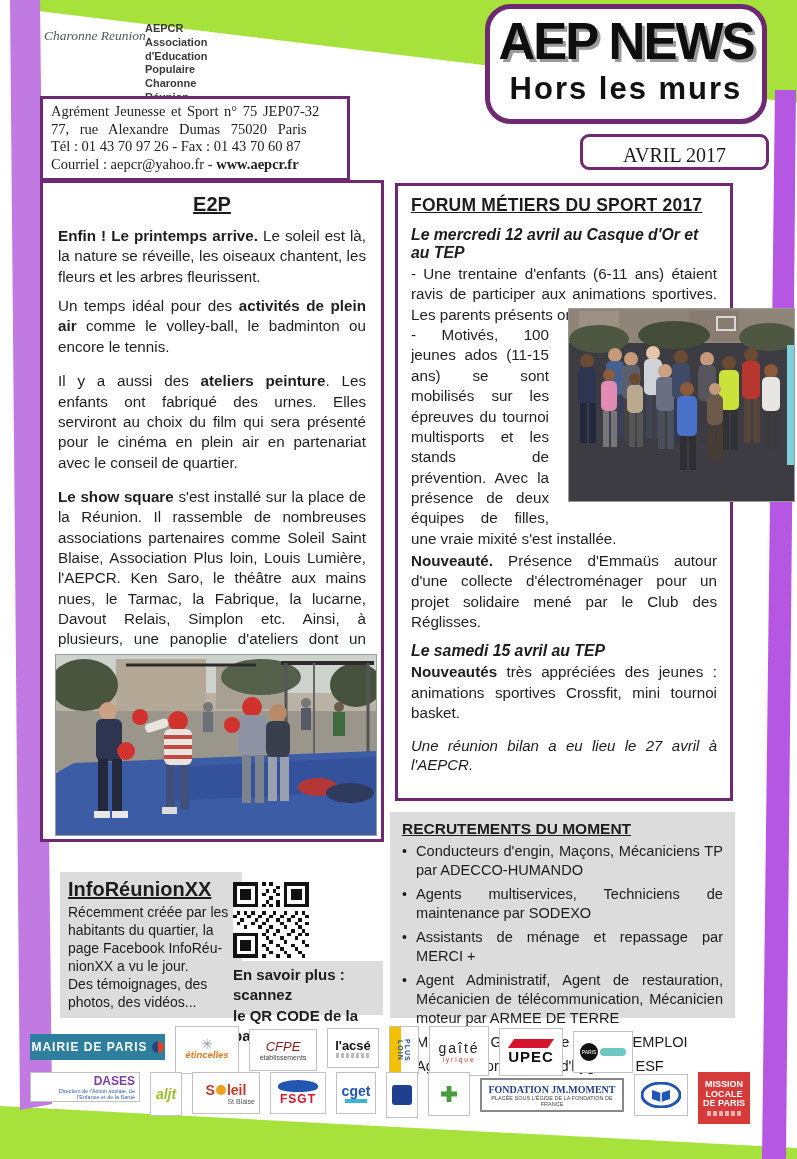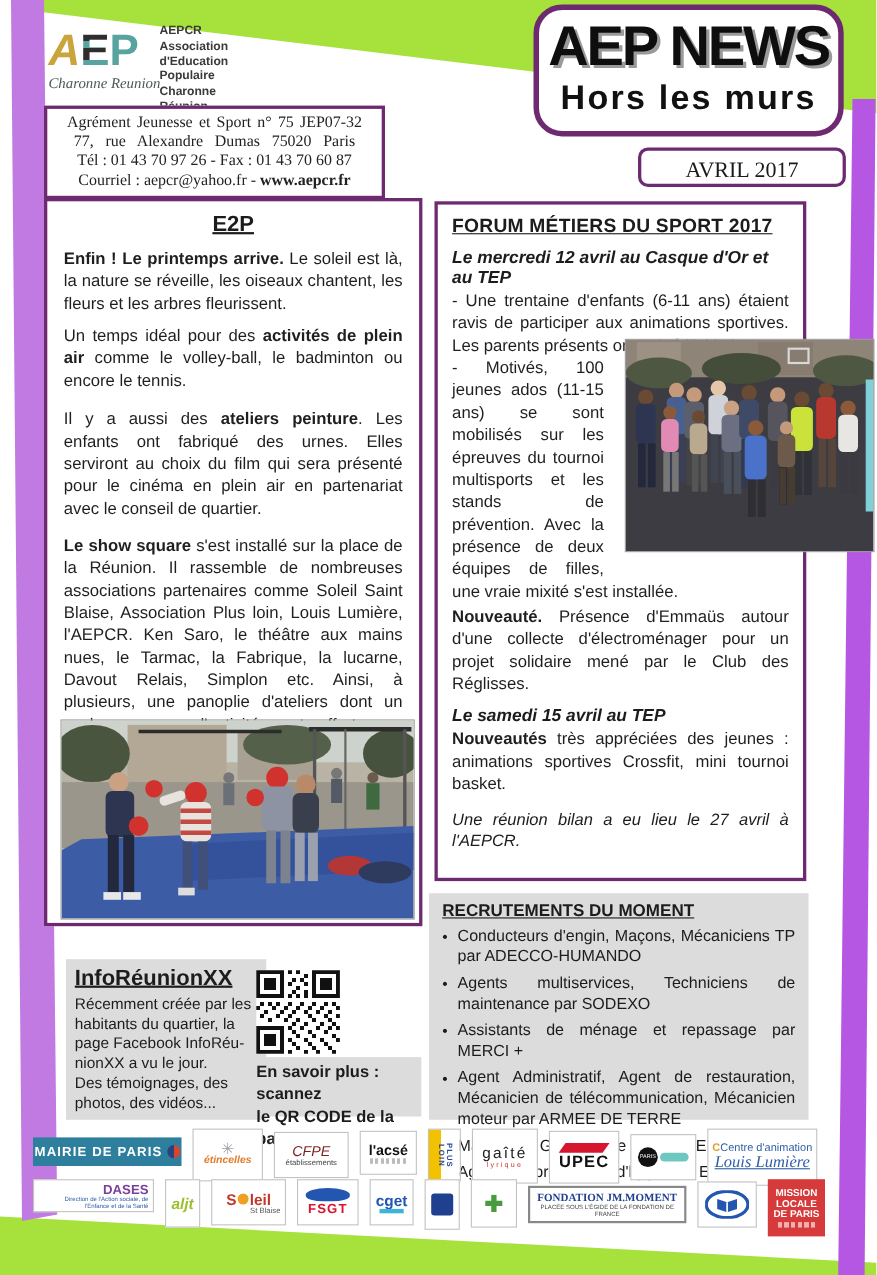--- a/index.html
+++ b/index.html
@@ -5,21 +5,21 @@
   html,body{margin:0;padding:0;background:#fff;}
   #canvas{position:relative;width:797px;height:1159px;background:#fff;overflow:hidden;
           font-family:"Liberation Sans",sans-serif;color:#1c1c1c;}
   .abs{position:absolute;}
   
   #bg{position:absolute;left:0;top:0;z-index:0;}
   
   .org-lines{font-size:11px;font-weight:bold;color:#3a3a3a;line-height:1.25;}
   .addr-box{border:3px solid #6e2a70;background:#fff;font-family:"Liberation Serif",serif;
             font-size:14.5px;line-height:1.22;padding:4px 8px;color:#222;}
-  .addr-line{white-space:nowrap;text-align:center;}
+  .addr-line{white-space:nowrap;}
   .masthead{border:5px solid #6e2a70;border-radius:26px;background:#fff;text-align:center;}
   .mast-title{font-size:51px;font-weight:bold;letter-spacing:-2px;color:#0e0e0e;
               text-shadow:3px 3px 0 #9a9a9a;line-height:1.05;margin-top:6px;}
   .mast-sub{font-size:31px;font-weight:bold;letter-spacing:2px;color:#111;margin-top:2px;}
   .issue-box{border:3px solid #6e2a70;border-radius:9px;background:#fff;text-align:center;
              font-family:"Liberation Serif",serif;font-size:20px;color:#1a1a1a;
              display:flex;align-items:flex-end;justify-content:center;}
   
   .aep-letters{font-size:40px;font-weight:bold;line-height:1;}
   .aep-a{color:#c9a53c;font-style:italic;}
@@ -50,21 +50,20 @@
 <div id="canvas">
 
   <svg id="bg" width="797" height="1159" viewBox="0 0 797 1159">
     <polygon points="30,0 797,0 797,103 30,10" fill="#a6e13c"></polygon>
     <polygon points="0,1106 797,1148 797,1159 0,1159" fill="#a6e13c"></polygon>
     <polygon points="10,0 40,0 52,1104 20,1110" fill="#c07ae2"></polygon>
     <polygon points="775,90 796,90 786,1159 762,1159" fill="#b557e2"></polygon>
   </svg>
 
   <div class="abs" style="left:44px;top:26px;z-index:1;">
-    <div class="aep-letters"><span class="aep-a">A</span><span class="aep-e">E</span><span class="aep-p">P</span></div>
     <div class="aep-caption">Charonne Reunion</div>
   </div>
 
   <div class="abs org-lines" style="left:145px;top:22px;z-index:1;">
     <div>AEPCR</div>
     <div>Association</div>
     <div>d'Education</div>
     <div>Populaire</div>
     <div>Charonne</div>
     <div>Réunion</div>
@@ -304,24 +303,20 @@
       <span style="font-size:6.5px;color:#c0392b;letter-spacing:2px;">lyrique</span>
     </div>
     <div class="logo-box" style="width:62px;height:46px;margin-top:2px;">
       <span style="width:40px;height:9px;background:#d6152e;transform:skewX(-35deg);"></span>
       <span style="font-size:15px;font-weight:bold;color:#111;letter-spacing:1px;">UPEC</span>
     </div>
     <div class="logo-box" style="width:58px;height:40px;margin-top:5px;flex-direction:row;gap:2px;">
       <span style="width:18px;height:18px;border-radius:50%;background:#111;color:#fff;font-size:5px;display:flex;align-items:center;justify-content:center;">PARIS</span>
       <span style="width:26px;height:8px;border-radius:4px;background:#6fc8c0;"></span>
     </div>
-    <div class="logo-box" style="width:98px;height:50px;">
-      <span style="font-size:10px;color:#2f5fa8;"><span style="color:#e0a030;font-weight:bold;">C</span><span>Centre d'animation</span></span>
-      <span style="font-size:15px;font-style:italic;color:#2f5fa8;text-decoration:underline;font-family:'Liberation Serif',serif;">Louis Lumière</span>
-    </div>
   </div>
 
   <div class="abs logo-row" style="left:30px;top:1072px;width:710px;z-index:2;">
     <div class="logo-box" style="width:110px;height:30px;align-items:flex-end;padding:2px 4px;box-sizing:border-box;">
       <span style="font-size:12px;font-weight:bold;color:#7b3f9e;">DASES</span>
       <span style="font-size:5.5px;color:#2f5fa8;text-align:right;">Direction de l'Action sociale, de l'Enfance et de la Santé</span>
     </div>
     <div class="logo-box" style="width:30px;height:42px;">
       <span style="font-size:14px;font-style:italic;font-weight:bold;color:#9bbf2e;">aljt</span>
     </div>

